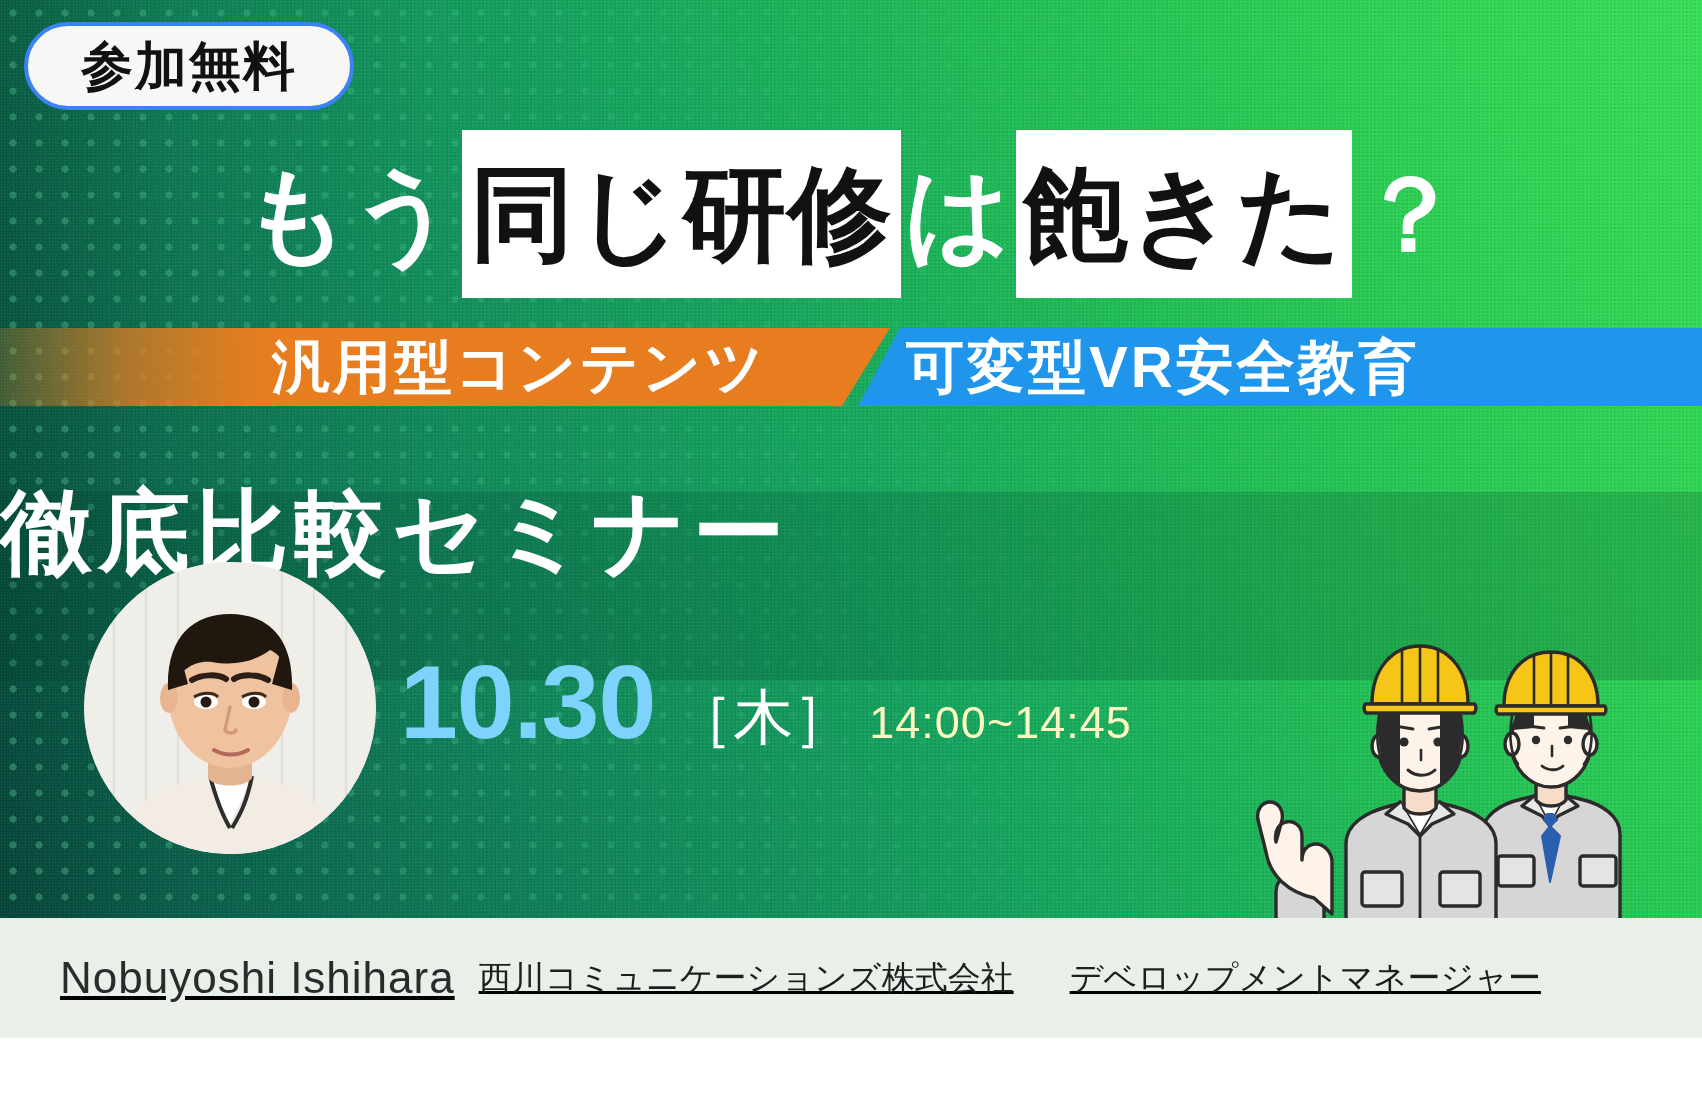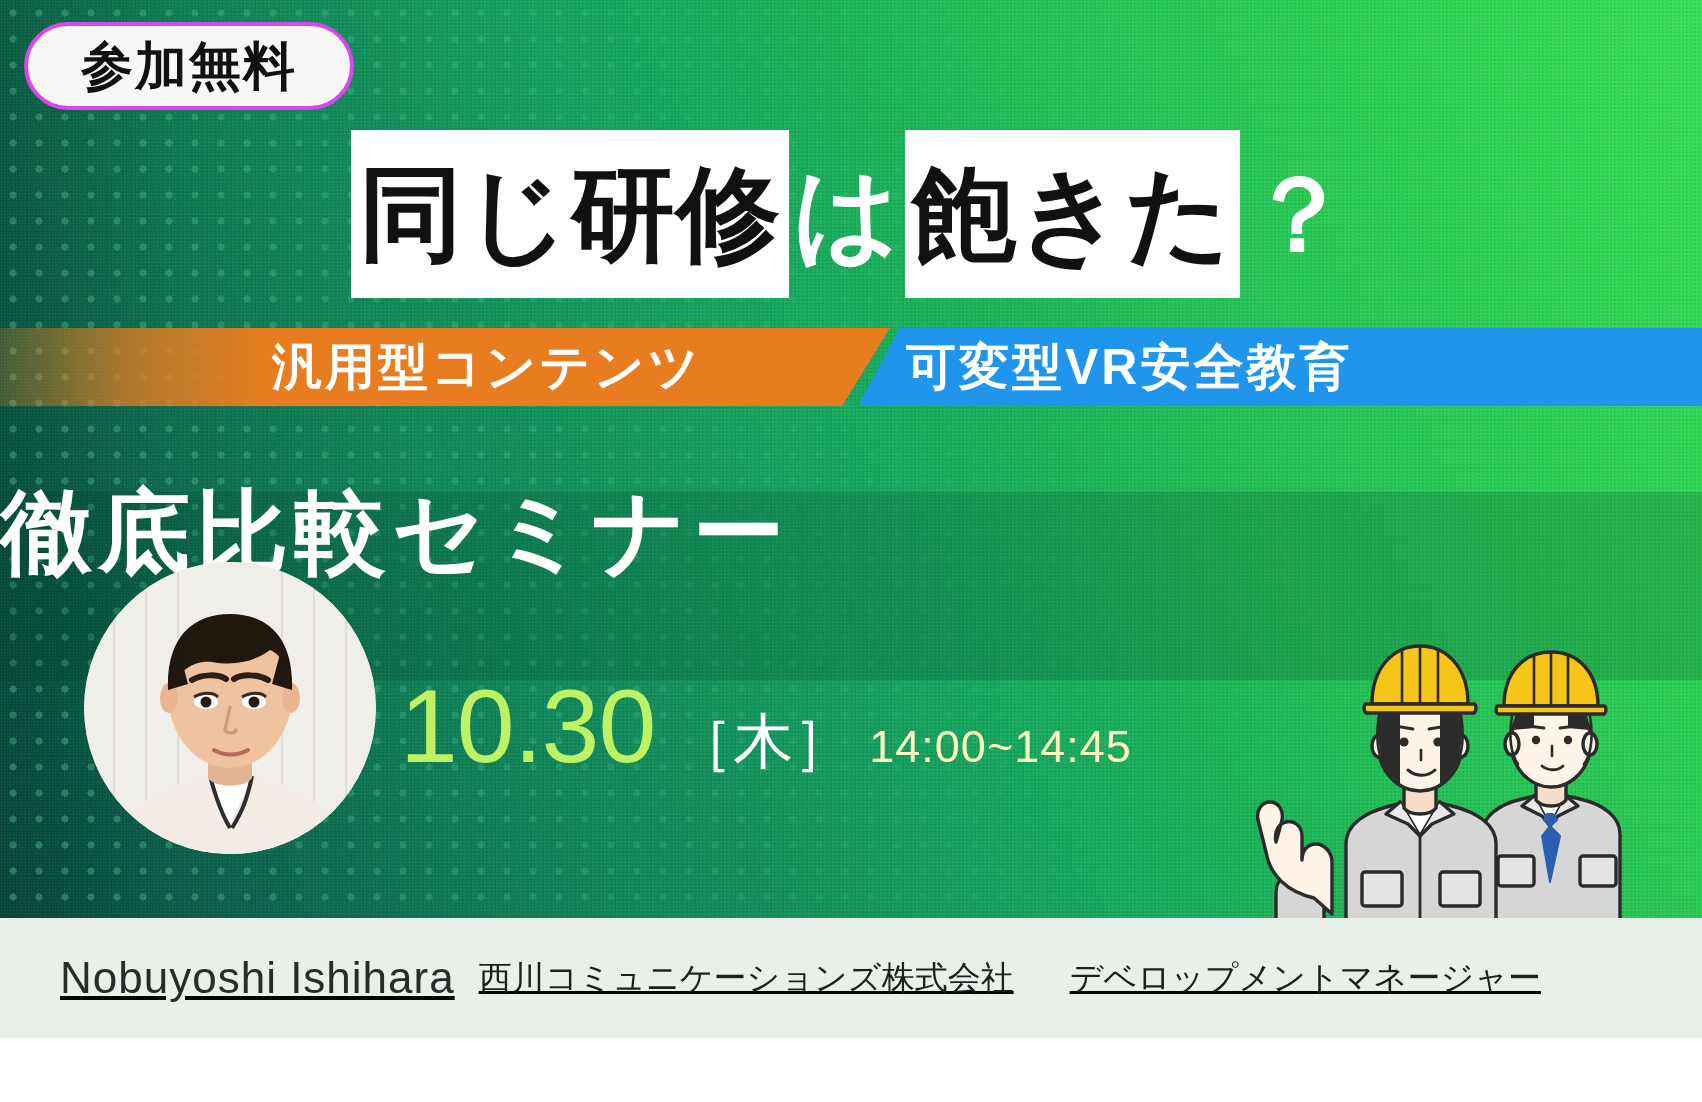--- a/index.html
+++ b/index.html
@@ -69,21 +69,21 @@
 
   
   .free-badge {
     position: absolute;
     left: 24px;
     top: 22px;
     width: 330px;
     height: 88px;
     border-radius: 44px;
     background: #f7f7f5;
-    border: 4px solid #d946ef;
+    border: 4px solid #3b82f6;
     box-sizing: border-box;
     display: flex;
     align-items: center;
     justify-content: center;
   }
   .free-badge span {
     font-size: 52px;
     font-weight: bold;
     color: #111111;
     letter-spacing: 2px;
@@ -135,21 +135,21 @@
     height: 78px;
     background: #1f96ec;
     -webkit-clip-path: polygon(42px 0, 100% 0, 100% 100%, 0 100%);
             clip-path: polygon(42px 0, 100% 0, 100% 100%, 0 100%);
   }
   .tag-label {
     position: absolute;
     top: 0;
     height: 60px;
     line-height: 78px;
-    font-size: 50px;
+    font-size: 58px;
     font-weight: bold;
     color: #ffffff;
     letter-spacing: 3px;
     white-space: nowrap;
   }
   .tag-label-left  { left: 272px; }
   .tag-label-right { left: 906px; }
 
   
   .subtitle {
@@ -185,25 +185,24 @@
     left: 400px;
     top: 650px;
     width: 820px;
     height: 110px;
     display: flex;
     align-items: baseline;
     white-space: nowrap;
   }
   .date-big {
     font-size: 104px;
-    font-weight: normal;
-    color: #bef264;
+    font-weight: bold;
+    color: #7dd3fc;
     line-height: 1;
     letter-spacing: -1px;
-    margin-top: 24px;
   }
   .date-dow {
     font-size: 60px;
     color: #ffffff;
     line-height: 1;
     margin-left: 18px;
     letter-spacing: 0px;
   }
   .date-time {
     font-size: 45px;
@@ -270,20 +269,21 @@
   <div class="bg-edge"></div>
   <div class="bg-noise"></div>
   <div class="bg-dots"></div>
   <div class="bg-band"></div>
 
   <div class="free-badge">
     <span>参加無料</span>
   </div>
 
   <div class="headline">
+    <span class="hl-piece hl-plain">もう</span>
     <span class="hl-piece hl-mark">同じ研修</span>
     <span class="hl-piece hl-plain">は</span>
     <span class="hl-piece hl-mark">飽きた</span>
     <span class="hl-piece hl-qmark">？</span>
   </div>
 
   <div class="tagbar">
     <div class="tag-orange"></div>
     <div class="tag-blue"></div>
     <div class="tag-label tag-label-left">汎用型コンテンツ</div>

